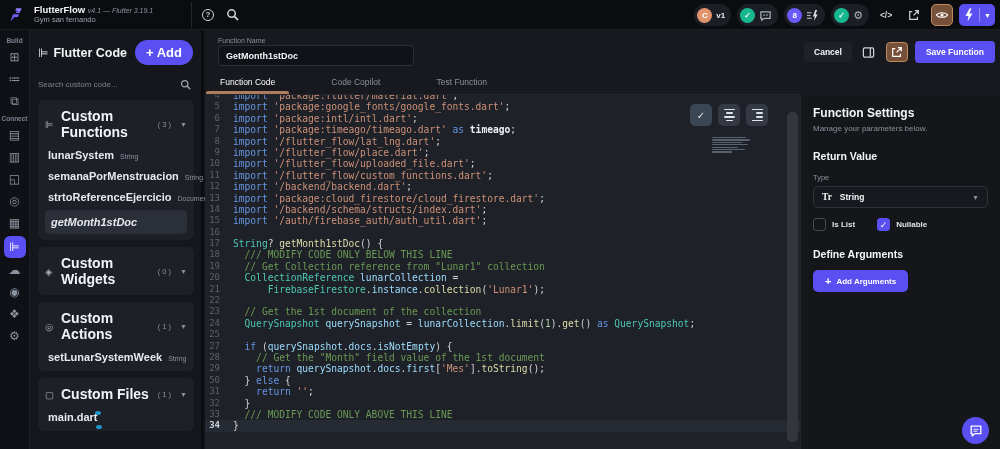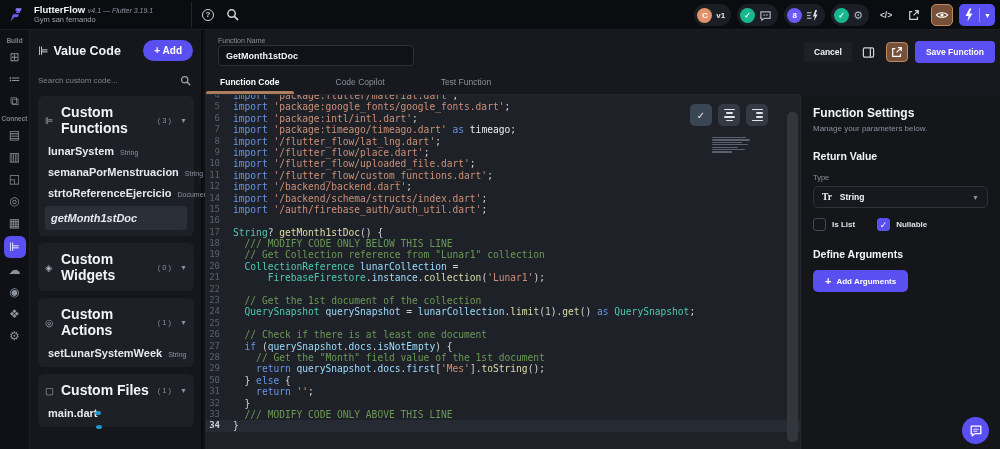--- a/index.html
+++ b/index.html
@@ -41,21 +41,21 @@
   .rail-label { font-size:6.5px; color:#7a828e; font-weight:bold; margin:3px 0 2px; }
   .rail-item { width:22px; height:19px; display:flex; align-items:center; justify-content:center;
     color:#8b93a0; font-size:12px; margin:1.5px 0; border-radius:6px; cursor:pointer; }
   .rail-item.selected { background:var(--accent); color:#fff; height:22px; }
   
   .panel { position:absolute; left:30px; top:30px; width:173px; height:419px; background:#15171c;
     border-right:2px solid #0a0b0e; }
   .panel-head { display:flex; align-items:center; padding:10px 8px 6px 8px; }
   .panel-title-ic { color:#e7e9ee; font-size:12px; margin-right:5px; }
   .panel-title { font-size:12.5px; font-weight:bold; color:#f2f4f8; flex:1; }
-  .add-btn { background:var(--accent); color:#fff; font-size:10px; font-weight:bold;
+  .add-btn { background:var(--accent); color:#fff; font-size:13px; font-weight:bold;
     border-radius:13px; padding:5px 11px; }
   .search-row { display:flex; align-items:center; padding:8px 10px 10px 8px; }
   .search-input { flex:1; background:transparent; border:none; outline:none; color:#c7ccd4;
     font-size:8px; font-family:"Liberation Sans",sans-serif; }
   .search-input::placeholder { color:#7d8491; }
   .card { background:#1d2026; border-radius:6px; margin:0 7px 7px 8px; padding:6px 7px; }
   .card-head { display:flex; align-items:center; gap:5px; padding:2px 0; }
   .card-ic { color:#aab1bc; font-size:9.5px; width:11px; }
   .card-title { font-size:14px; font-weight:bold; color:#f2f4f8; flex:1; }
   .card-count { font-size:7.5px; color:#8a919e; margin-right:4px; }
@@ -75,34 +75,34 @@
   .cancel-btn { background:#1e2128; border-radius:4px; color:#f2f4f8; font-size:8.5px; font-weight:bold;
     padding:5px 10px; }
   .ghost-btn { width:20px; height:20px; border-radius:4px; display:flex; align-items:center; justify-content:center;
     color:#cfd4dc; }
   .ext-btn { background:#77503a; border:1px solid #c08a5e; width:22px; }
   .save-btn { background:var(--accent); border-radius:4px; color:#fff; font-size:8.5px; font-weight:bold;
     padding:6px 11px; }
   .tabs { position:absolute; left:205px; top:72px; width:595px; height:23px; border-bottom:1px solid #23262d;
     display:flex; align-items:stretch; padding-left:1px; }
   .tab { font-size:8.5px; color:#8a919e; padding:5px 14px 0; position:relative; cursor:pointer; }
-  .tab.active { color:#ffffff; font-weight:bold;text-align:center; }
+  .tab.active { color:#ffffff; font-weight:normal;text-align:center; }
   .tab.active::after { content:""; position:absolute; left:0; right:0; bottom:0; height:3px;
     background:var(--tan); border-radius:2px 2px 0 0; }
   
   .editor { position:absolute; left:205px; top:95px; width:595px; height:354px; background:#1e2127; overflow:hidden; }
   .code-lines { position:absolute; left:0; top:-5px; width:100%; }
   .code-line { display:flex; height:11.4px; line-height:11.4px;
     font-family:"DejaVu Sans Mono", monospace; font-size:9.6px; white-space:pre; }
   .code-line.active { background:rgba(120,130,145,.10); }
   .lnum { width:28px; text-align:right; padding-right:13px; color:#59616c; flex:none; font-size:9px; }
   .code-line.active .lnum { color:#cdd3da; font-weight:bold; }
   .c-kw { color:#6796e6; } .c-str { color:#ce9178; } .c-cm { color:#6a9955; }
   .c-ty { color:#4ec9b0; } .c-fn { color:#dcdcaa; } .c-vr { color:#9cdcfe; }
-  .c-pl { color:#d4d4d4; } .c-nu { color:#b5cea8; } .c-em { color:#eceff3; font-weight:normal;margin-top:40px; }
+  .c-pl { color:#d4d4d4; } .c-nu { color:#b5cea8; } .c-em { color:#eceff3; font-weight:bold;margin-top:40px; }
   .ed-tools { position:absolute; right:32px; top:9px; display:flex; gap:6px; }
   .ed-tbtn { width:22px; height:22px; border-radius:5px; background:#343943; color:#e7e9ee;
     display:flex; align-items:center; justify-content:center; font-size:10px; }
   .ed-tbtn.primary { background:#3a4654; }
   .bars { display:flex; flex-direction:column; gap:2px; }
   .bars i { display:block; height:1.6px; background:#dfe3ea; border-radius:1px; }
   .minimap { position:absolute; left:507px; top:42px; width:80px; }
   .minimap i { display:block; height:1.3px; margin-bottom:1.1px; background:#5a6270; border-radius:1px; }
   .minimap .mm-line { height:1.5px; background:#3794c8; width:80px; margin-top:2px; }
   .ed-scroll { position:absolute; right:2px; top:17px; width:11px; height:330px; background:#33373d; border-radius:5px; }
@@ -231,21 +231,21 @@
       <div class="rail-item selected">⊫</div>
       <div class="rail-item">☁</div>
       <div class="rail-item">◉</div>
       <div class="rail-item">❖</div>
       <div class="rail-item">⚙</div>
     </div>
 
   <div class="panel">
     <div class="panel-head">
       <span class="panel-title-ic">⊫</span>
-      <span class="panel-title">Value Code</span>
+      <span class="panel-title">Flutter Code</span>
       <span class="add-btn">+  Add</span>
     </div>
     <div class="search-row">
       <input class="search-input" placeholder="Search custom code..." style="">
       <span style="display:flex">
         <svg width="11" height="11" viewBox="0 0 14 14">
             <circle cx="6" cy="6" r="4" fill="none" stroke="#9aa2ad" stroke-width="1.6"></circle>
             <line x1="9" y1="9" x2="12.5" y2="12.5" stroke="#9aa2ad" stroke-width="1.8" stroke-linecap="round"></line>
           </svg>
       </span>
@@ -340,33 +340,33 @@
     <div class="code-lines" id="code-lines">
         <div class="code-line"><span class="lnum">4</span><span><span class="c-kw">import</span><span class="c-pl"> </span><span class="c-str">'package:flutter/material.dart'</span><span class="c-pl">;</span></span></div>
         <div class="code-line"><span class="lnum">5</span><span><span class="c-kw">import</span><span class="c-pl"> </span><span class="c-str">'package:google_fonts/google_fonts.dart'</span><span class="c-pl">;</span></span></div>
         <div class="code-line"><span class="lnum">6</span><span><span class="c-kw">import</span><span class="c-pl"> </span><span class="c-str">'package:intl/intl.dart'</span><span class="c-pl">;</span></span></div>
         <div class="code-line"><span class="lnum">7</span><span><span class="c-kw">import</span><span class="c-pl"> </span><span class="c-str">'package:timeago/timeago.dart'</span><span class="c-kw"> as</span><span class="c-pl"> </span><span class="c-em">timeago</span><span class="c-pl">;</span></span></div>
         <div class="code-line"><span class="lnum">8</span><span><span class="c-kw">import</span><span class="c-pl"> </span><span class="c-str">'/flutter_flow/lat_lng.dart'</span><span class="c-pl">;</span></span></div>
         <div class="code-line"><span class="lnum">9</span><span><span class="c-kw">import</span><span class="c-pl"> </span><span class="c-str">'/flutter_flow/place.dart'</span><span class="c-pl">;</span></span></div>
         <div class="code-line"><span class="lnum">10</span><span><span class="c-kw">import</span><span class="c-pl"> </span><span class="c-str">'/flutter_flow/uploaded_file.dart'</span><span class="c-pl">;</span></span></div>
         <div class="code-line"><span class="lnum">11</span><span><span class="c-kw">import</span><span class="c-pl"> </span><span class="c-str">'/flutter_flow/custom_functions.dart'</span><span class="c-pl">;</span></span></div>
         <div class="code-line"><span class="lnum">12</span><span><span class="c-kw">import</span><span class="c-pl"> </span><span class="c-str">'/backend/backend.dart'</span><span class="c-pl">;</span></span></div>
+        <div class="code-line"><span class="lnum">13</span><span><span class="c-kw">import</span><span class="c-pl"> </span><span class="c-str">'package:cloud_firestore/cloud_firestore.dart'</span><span class="c-pl">;</span></span></div>
         <div class="code-line"><span class="lnum">14</span><span><span class="c-kw">import</span><span class="c-pl"> </span><span class="c-str">'/backend/schema/structs/index.dart'</span><span class="c-pl">;</span></span></div>
         <div class="code-line"><span class="lnum">15</span><span><span class="c-kw">import</span><span class="c-pl"> </span><span class="c-str">'/auth/firebase_auth/auth_util.dart'</span><span class="c-pl">;</span></span></div>
         <div class="code-line"><span class="lnum">16</span><span></span></div>
         <div class="code-line"><span class="lnum">17</span><span><span class="c-ty">String</span><span class="c-pl">? </span><span class="c-fn">getMonth1stDoc</span><span class="c-pl">() {</span></span></div>
         <div class="code-line"><span class="lnum">18</span><span><span class="c-cm">  /// MODIFY CODE ONLY BELOW THIS LINE</span></span></div>
         <div class="code-line"><span class="lnum">19</span><span><span class="c-cm">  // Get Collection reference from "Lunar1" collection</span></span></div>
         <div class="code-line"><span class="lnum">20</span><span><span class="c-pl">  </span><span class="c-ty">CollectionReference</span><span class="c-vr"> lunarCollection</span><span class="c-pl"> =</span></span></div>
         <div class="code-line"><span class="lnum">21</span><span><span class="c-pl">      </span><span class="c-ty">FirebaseFirestore</span><span class="c-pl">.</span><span class="c-vr">instance</span><span class="c-pl">.</span><span class="c-fn">collection</span><span class="c-pl">(</span><span class="c-str">'Lunar1'</span><span class="c-pl">);</span></span></div>
         <div class="code-line"><span class="lnum">22</span><span></span></div>
         <div class="code-line"><span class="lnum">23</span><span><span class="c-cm">  // Get the 1st document of the collection</span></span></div>
         <div class="code-line"><span class="lnum">24</span><span><span class="c-pl">  </span><span class="c-ty">QuerySnapshot</span><span class="c-vr"> querySnapshot</span><span class="c-pl"> = </span><span class="c-vr">lunarCollection</span><span class="c-pl">.</span><span class="c-fn">limit</span><span class="c-pl">(</span><span class="c-nu">1</span><span class="c-pl">).</span><span class="c-fn">get</span><span class="c-pl">() </span><span class="c-kw">as</span><span class="c-ty"> QuerySnapshot</span><span class="c-pl">;</span></span></div>
         <div class="code-line"><span class="lnum">25</span><span></span></div>
-        <div class="code-line"><span class="lnum">26</span><span><span class="c-cm">  // Check if there is at least one document</span></span></div>
         <div class="code-line"><span class="lnum">27</span><span><span class="c-pl">  </span><span class="c-kw">if</span><span class="c-pl"> (</span><span class="c-vr">querySnapshot</span><span class="c-pl">.</span><span class="c-vr">docs</span><span class="c-pl">.</span><span class="c-vr">isNotEmpty</span><span class="c-pl">) {</span></span></div>
         <div class="code-line"><span class="lnum">28</span><span><span class="c-cm">    // Get the "Month" field value of the 1st document</span></span></div>
         <div class="code-line"><span class="lnum">29</span><span><span class="c-pl">    </span><span class="c-kw">return</span><span class="c-vr"> querySnapshot</span><span class="c-pl">.</span><span class="c-vr">docs</span><span class="c-pl">.</span><span class="c-vr">first</span><span class="c-pl">[</span><span class="c-str">'Mes'</span><span class="c-pl">].</span><span class="c-fn">toString</span><span class="c-pl">();</span></span></div>
         <div class="code-line"><span class="lnum">50</span><span><span class="c-pl">  } </span><span class="c-kw">else</span><span class="c-pl"> {</span></span></div>
         <div class="code-line"><span class="lnum">31</span><span><span class="c-pl">    </span><span class="c-kw">return</span><span class="c-pl"> </span><span class="c-str">''</span><span class="c-pl">;</span></span></div>
         <div class="code-line"><span class="lnum">32</span><span><span class="c-pl">  }</span></span></div>
         <div class="code-line"><span class="lnum">33</span><span><span class="c-cm">  /// MODIFY CODE ONLY ABOVE THIS LINE</span></span></div>
         <div class="code-line active"><span class="lnum">34</span><span><span class="c-pl">}</span></span></div>
       </div>
     <div class="ed-tools">

